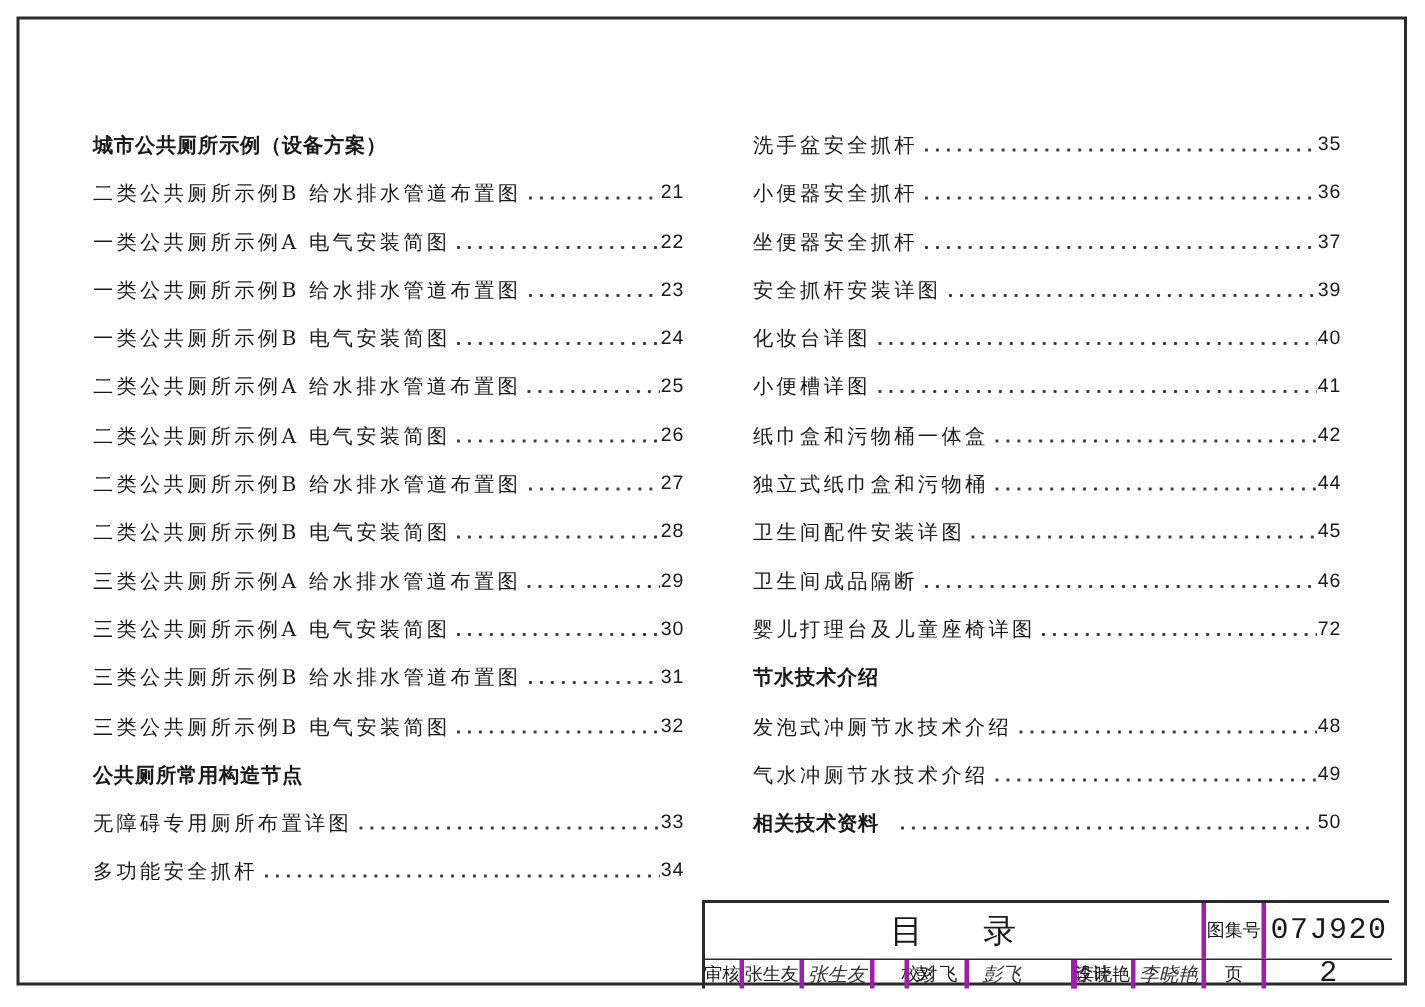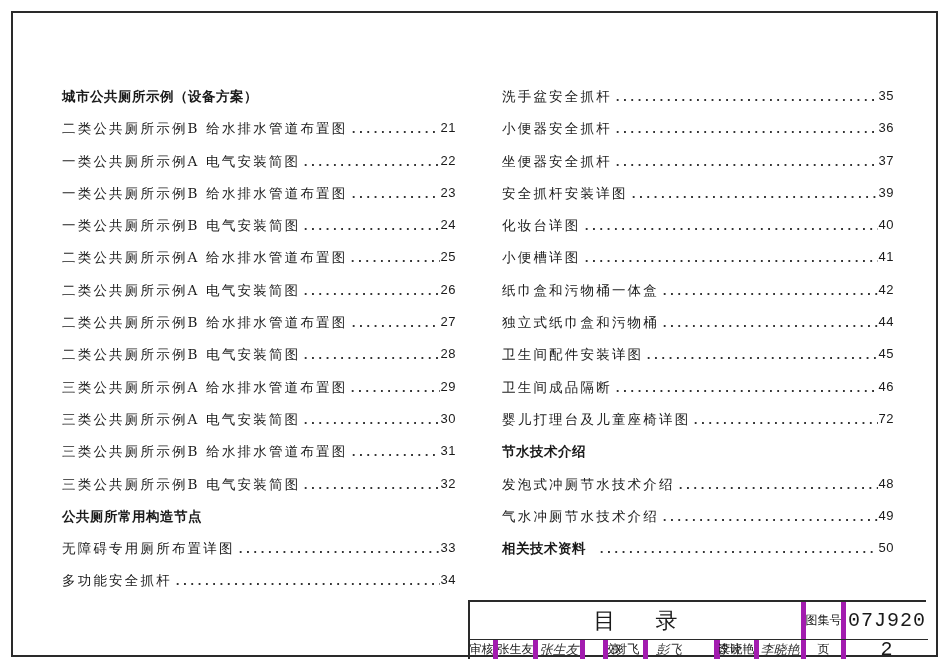--- a/index.html
+++ b/index.html
@@ -26,21 +26,21 @@
   
   .tb { position: absolute; left: 468px; top: 600px; width: 458px; height: 59px;
         border: 2px solid #2a2a2a; border-right: none; border-bottom: none; box-sizing: border-box; }
   .tb-title { position: absolute; left: 0; top: 0; width: 331px; height: 37px;
               display: flex; align-items: center; justify-content: center;
               font-family: "DejaVu Sans", "Liberation Sans", sans-serif; font-size: 22px;
               letter-spacing: 40px; padding-left: 40px; box-sizing: border-box; }
   .tb-split { position: absolute; left: 0; top: 37px; width: 458px; height: 1px; background: #2a2a2a; }
   .cell { position: absolute; display: flex; align-items: center; justify-content: center;
           font-family: "DejaVu Sans", "Liberation Sans", sans-serif; font-size: 12px;
-          border-left: 5px solid #a21caf; box-sizing: border-box; white-space: nowrap; }
+          border-left: 3px solid #a21caf; box-sizing: border-box; white-space: nowrap; }
   .cell.first { border-left: none; }
   .cell.sign { font-family: "DejaVu Serif", serif; font-style: italic; font-size: 13px; color: #333; }
   .cell.code { font-family: Liberation Mono, monospace; font-size: 20px; letter-spacing: 1px; }
   .row2 { top: 38px; height: 19px; }
 </style>
 </head>
 <body>
 
 <div class="frame"></div>
 

